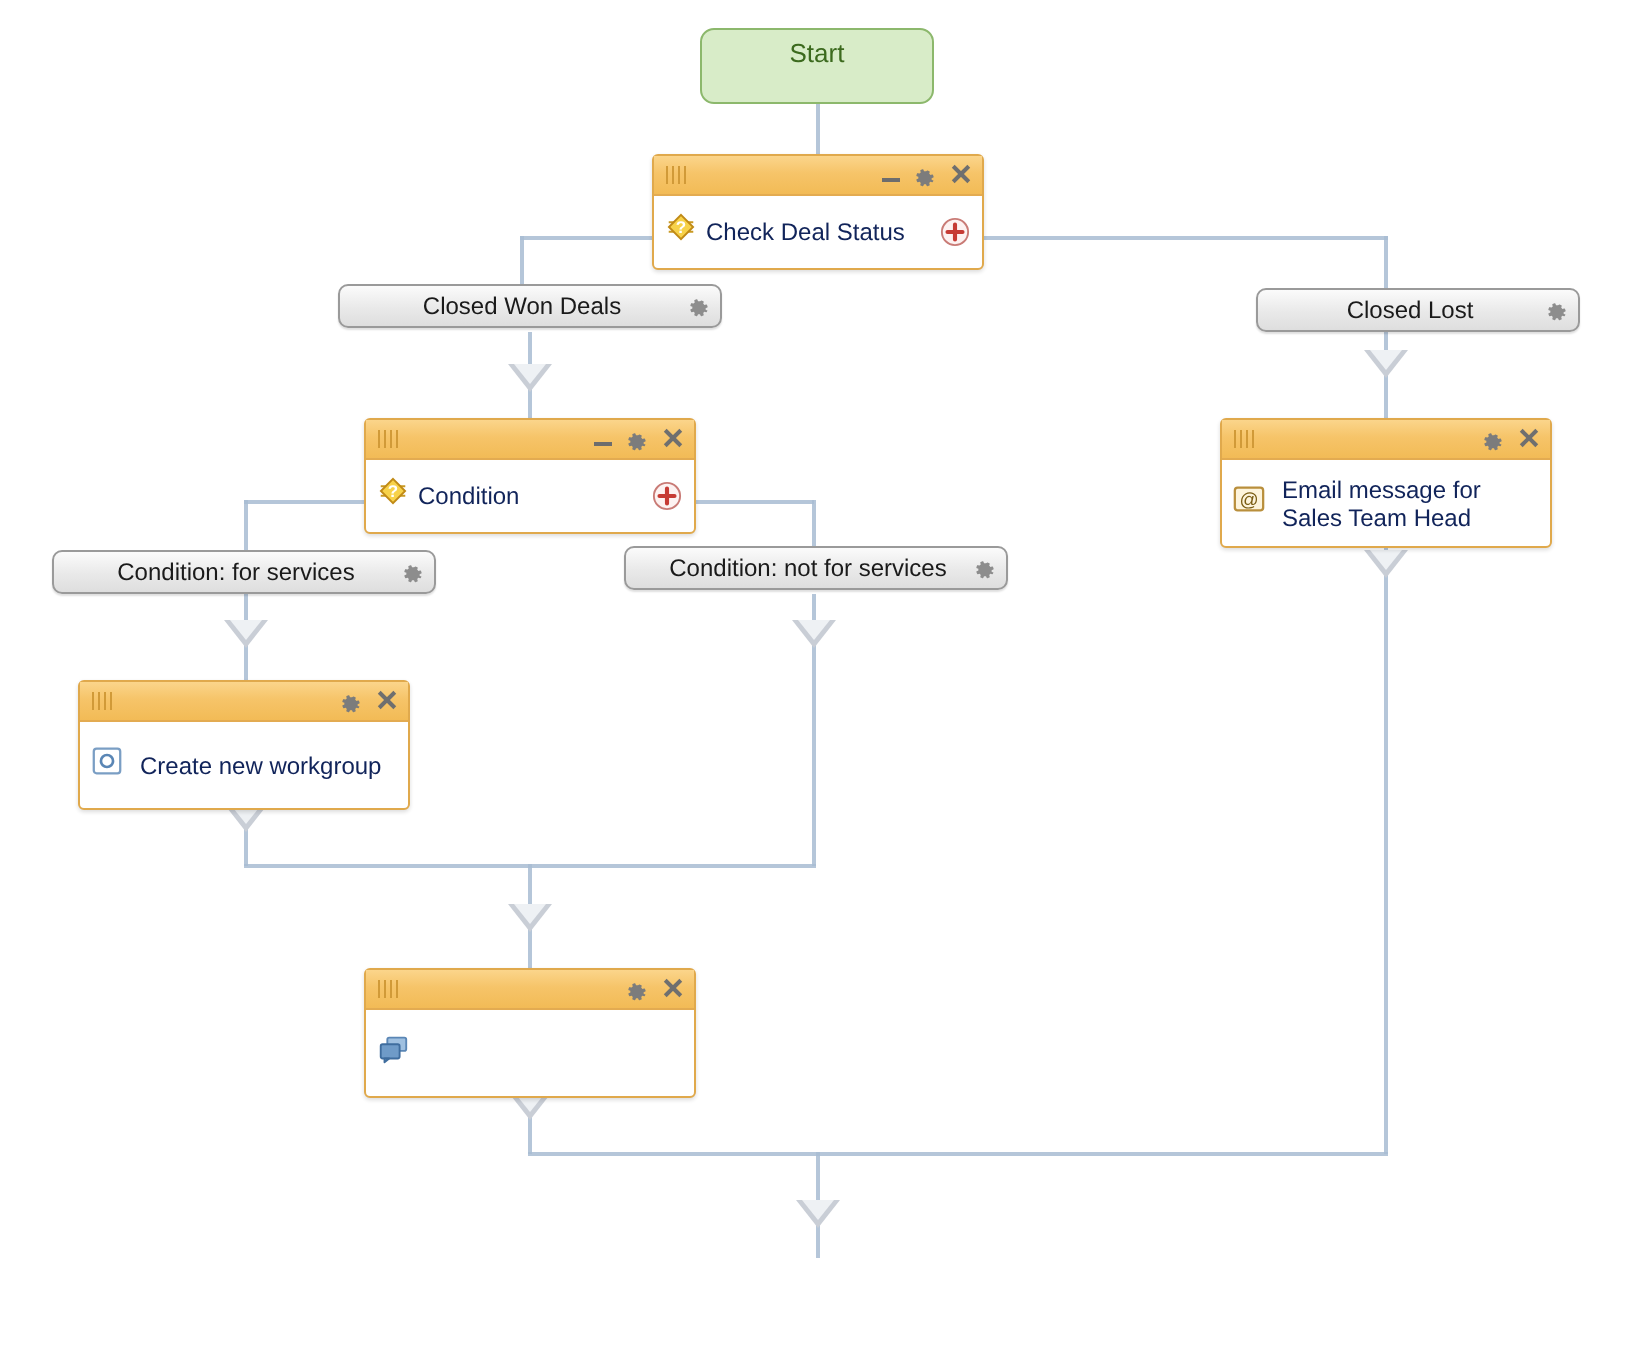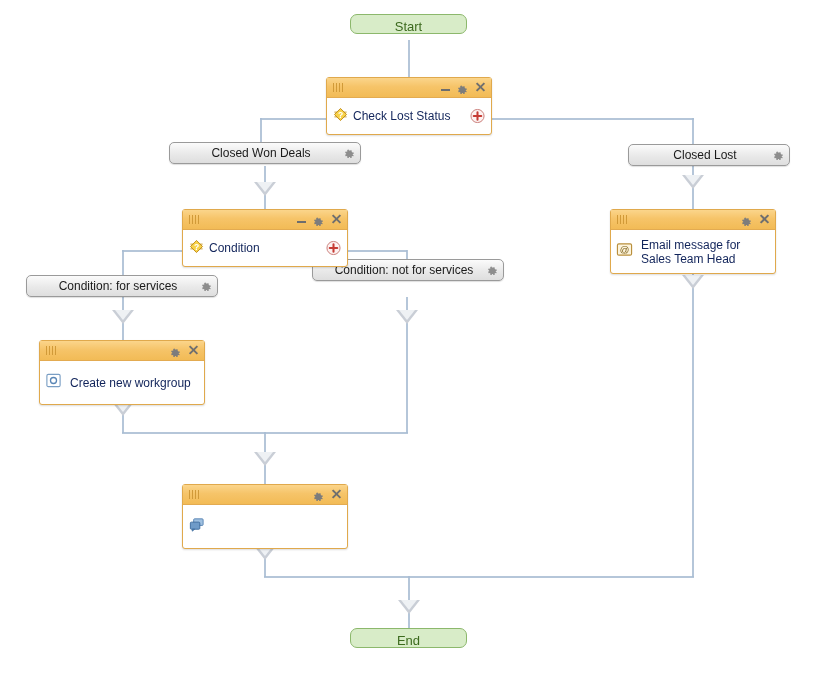--- a/index.html
+++ b/index.html
@@ -52,21 +52,21 @@
   .terminal {
     position: absolute;
     box-sizing: border-box;
     background: #d8ecc8;
     border: 1px solid #8cb86c;
     border-radius: 7px;
     color: #3c6a1e;
     font-size: 13px;
     text-align: center;
     line-height: 24px;
-    height: 20px;
+    height: 38px;
   }
 
   
   .pill {
     position: absolute;
     box-sizing: border-box;
     height: 22px;
     background: linear-gradient(to bottom, #fbfbfb 0%, #e9e9e9 55%, #dedede 100%);
     border: 1px solid #9a9a9a;
     border-radius: 5px;
@@ -221,23 +221,20 @@
   <div class="arrow" style="left:682px; top:275px;"></div>
 
   <div class="conn h" style="left:264px; top:576px; width:430px;"></div>
   <div class="conn v" style="left:408px; top:576px; height:53px;"></div>
   <div class="arrow" style="left:398px; top:600px;"></div>
 
   <div class="terminal" style="left:350px; top:14px; width:117px;">
     <span>Start</span>
   </div>
 
-  <div class="terminal" style="left:350px; top:628px; width:117px;">
-    <span>End</span>
-  </div>
 
   <div class="pill" style="left:169px; top:142px; width:192px;">
     <span>Closed Won Deals</span>
     <span class="gear-slot">
       <svg width="11" height="11" viewBox="0 0 16 16" aria-hidden="true">
         <path fill="#8d8d8d" d="M8 5.3a2.7 2.7 0 100 5.4 2.7 2.7 0 000-5.4zm0 4a1.3 1.3 0 110-2.6 1.3 1.3 0 010 2.6z"></path>
         <path fill="#8d8d8d" d="M14 9.1l-1.2-.5c.05-.39.05-.81 0-1.2l1.2-.5a.5.5 0 00.27-.62l-.5-1.3a.5.5 0 00-.6-.3l-1.25.35a5 5 0 00-.85-.85l.35-1.25a.5.5 0 00-.3-.6l-1.3-.5a.5.5 0 00-.62.27L8.7 2.35a5 5 0 00-1.4 0L6.8 1.15a.5.5 0 00-.62-.27l-1.3.5a.5.5 0 00-.3.6l.35 1.25a5 5 0 00-.85.85L2.83 3.73a.5.5 0 00-.6.3l-.5 1.3a.5.5 0 00.27.62l1.2.5a5 5 0 000 1.2l-1.2.5a.5.5 0 00-.27.62l.5 1.3a.5.5 0 00.6.3l1.25-.35a5 5 0 00.85.85l-.35 1.25a.5.5 0 00.3.6l1.3.5a.5.5 0 00.62-.27l.5-1.2a5 5 0 001.4 0l.5 1.2a.5.5 0 00.62.27l1.3-.5a.5.5 0 00.3-.6l-.35-1.25a5 5 0 00.85-.85l1.25.35a.5.5 0 00.6-.3l.5-1.3A.5.5 0 0014 9.1z"></path>
       </svg>
     </span>
   </div>
@@ -255,21 +252,21 @@
   <div class="pill" style="left:26px; top:275px; width:192px;">
     <span>Condition: for services</span>
     <span class="gear-slot">
       <svg width="11" height="11" viewBox="0 0 16 16" aria-hidden="true">
         <path fill="#8d8d8d" d="M8 5.3a2.7 2.7 0 100 5.4 2.7 2.7 0 000-5.4zm0 4a1.3 1.3 0 110-2.6 1.3 1.3 0 010 2.6z"></path>
         <path fill="#8d8d8d" d="M14 9.1l-1.2-.5c.05-.39.05-.81 0-1.2l1.2-.5a.5.5 0 00.27-.62l-.5-1.3a.5.5 0 00-.6-.3l-1.25.35a5 5 0 00-.85-.85l.35-1.25a.5.5 0 00-.3-.6l-1.3-.5a.5.5 0 00-.62.27L8.7 2.35a5 5 0 00-1.4 0L6.8 1.15a.5.5 0 00-.62-.27l-1.3.5a.5.5 0 00-.3.6l.35 1.25a5 5 0 00-.85.85L2.83 3.73a.5.5 0 00-.6.3l-.5 1.3a.5.5 0 00.27.62l1.2.5a5 5 0 000 1.2l-1.2.5a.5.5 0 00-.27.62l.5 1.3a.5.5 0 00.6.3l1.25-.35a5 5 0 00.85.85l-.35 1.25a.5.5 0 00.3.6l1.3.5a.5.5 0 00.62-.27l.5-1.2a5 5 0 001.4 0l.5 1.2a.5.5 0 00.62.27l1.3-.5a.5.5 0 00.3-.6l-.35-1.25a5 5 0 00.85-.85l1.25.35a.5.5 0 00.6-.3l.5-1.3A.5.5 0 0014 9.1z"></path>
       </svg>
     </span>
   </div>
 
-  <div class="pill" style="left:312px; top:259px; width:192px;">
+  <div class="pill" style="left:312px; top:273px; width:192px;">
     <span>Condition: not for services</span>
     <span class="gear-slot">
       <svg width="11" height="11" viewBox="0 0 16 16" aria-hidden="true">
         <path fill="#8d8d8d" d="M8 5.3a2.7 2.7 0 100 5.4 2.7 2.7 0 000-5.4zm0 4a1.3 1.3 0 110-2.6 1.3 1.3 0 010 2.6z"></path>
         <path fill="#8d8d8d" d="M14 9.1l-1.2-.5c.05-.39.05-.81 0-1.2l1.2-.5a.5.5 0 00.27-.62l-.5-1.3a.5.5 0 00-.6-.3l-1.25.35a5 5 0 00-.85-.85l.35-1.25a.5.5 0 00-.3-.6l-1.3-.5a.5.5 0 00-.62.27L8.7 2.35a5 5 0 00-1.4 0L6.8 1.15a.5.5 0 00-.62-.27l-1.3.5a.5.5 0 00-.3.6l.35 1.25a5 5 0 00-.85.85L2.83 3.73a.5.5 0 00-.6.3l-.5 1.3a.5.5 0 00.27.62l1.2.5a5 5 0 000 1.2l-1.2.5a.5.5 0 00-.27.62l.5 1.3a.5.5 0 00.6.3l1.25-.35a5 5 0 00.85.85l-.35 1.25a.5.5 0 00.3.6l1.3.5a.5.5 0 00.62-.27l.5-1.2a5 5 0 001.4 0l.5 1.2a.5.5 0 00.62.27l1.3-.5a.5.5 0 00.3-.6l-.35-1.25a5 5 0 00.85-.85l1.25.35a.5.5 0 00.6-.3l.5-1.3A.5.5 0 0014 9.1z"></path>
       </svg>
     </span>
   </div>
 
   <div class="node" style="left:326px; top:77px; width:166px;">
@@ -292,21 +289,21 @@
       </span>
     </div>
     <div class="node-body">
       <span class="ico">
         <svg width="17" height="17" viewBox="0 0 18 18" aria-hidden="true">
           <path d="M2.5 6.5h3M2.5 11.5h3M12.5 6.5h3M12.5 11.5h3" stroke="#c99a24" stroke-width="1" fill="none"></path>
           <path d="M9 2.6L15.4 9 9 15.4 2.6 9z" fill="#f7d24a" stroke="#c08a16" stroke-width="1"></path>
           <text x="9" y="12.4" font-family="Liberation Sans, sans-serif" font-size="9" font-weight="bold" fill="#ffffff" text-anchor="middle">?</text>
         </svg>
       </span>
-      <span class="node-label">Check Lost Status</span>
+      <span class="node-label">Check Deal Status</span>
       <span class="plus-btn">
         <svg width="15" height="15" viewBox="0 0 16 16" aria-hidden="true">
           <circle cx="8" cy="8" r="7" fill="#fdf2f1" stroke="#c97b76" stroke-width="1"></circle>
           <path d="M8 4v8M4 8h8" stroke="#c63b34" stroke-width="2.2" stroke-linecap="round"></path>
         </svg>
       </span>
     </div>
   </div>
 
   <div class="node" style="left:182px; top:209px; width:166px;">

